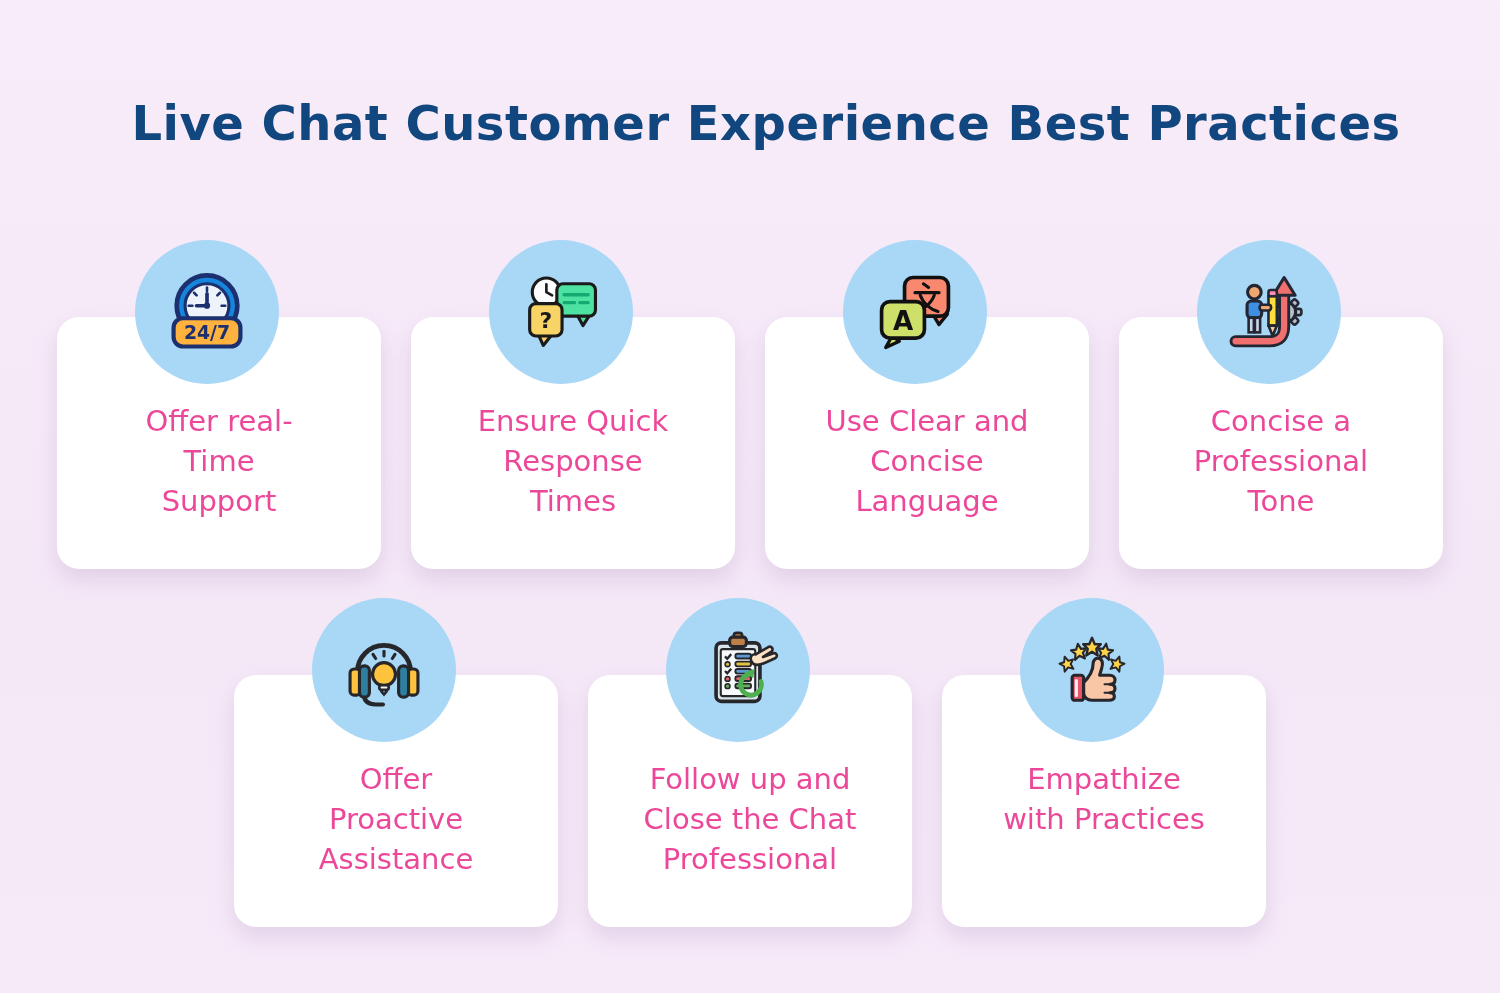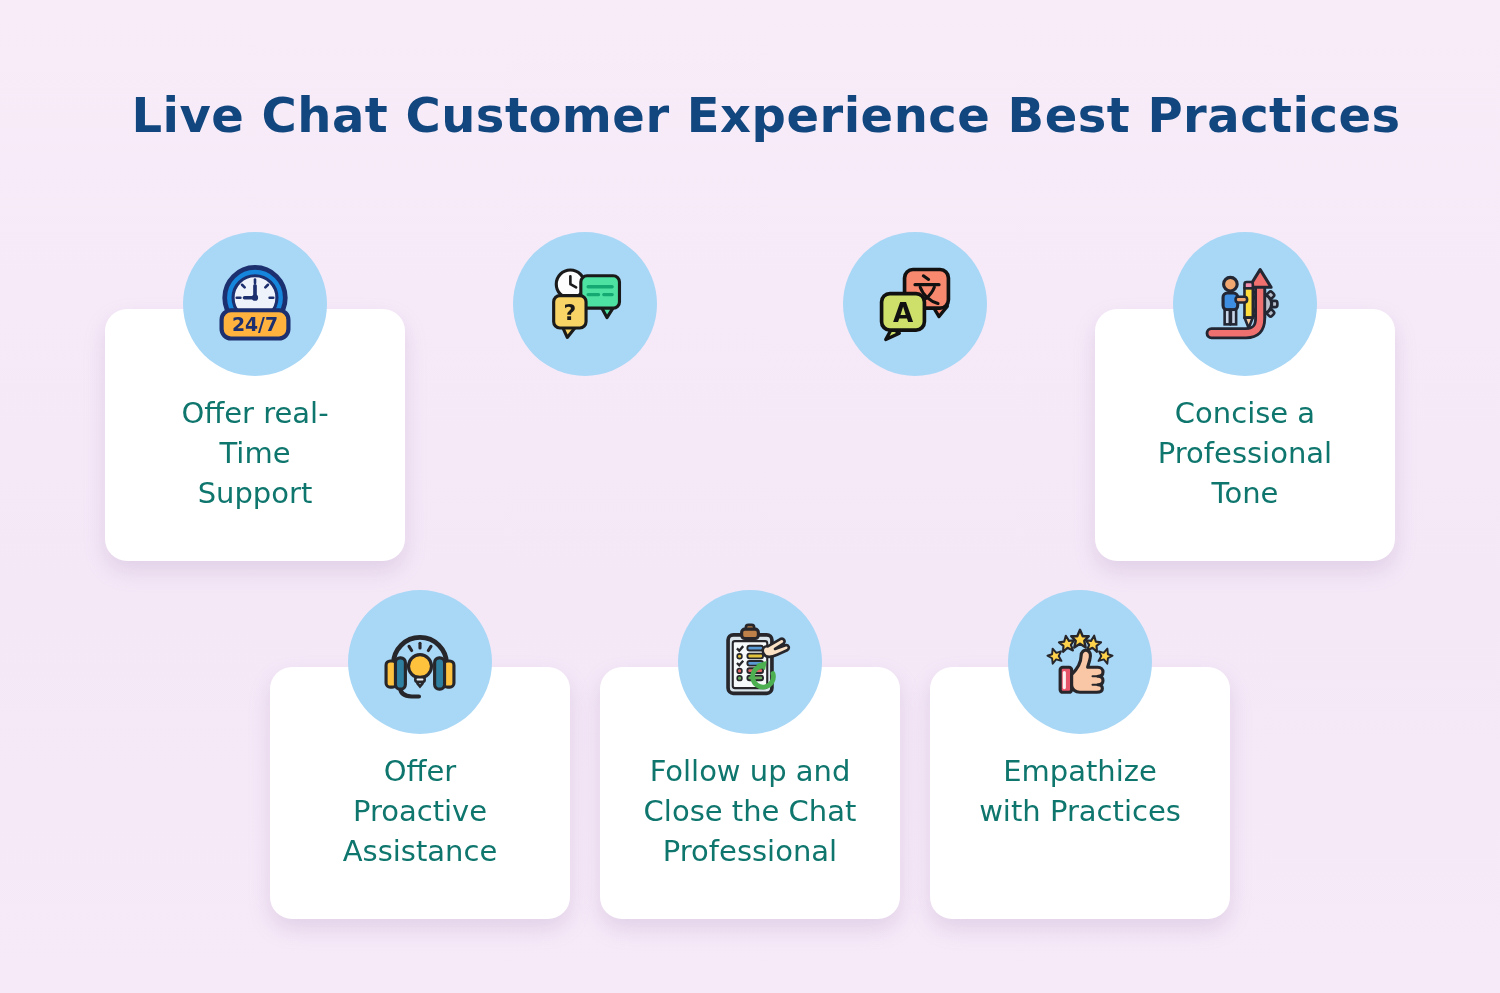--- a/index.html
+++ b/index.html
@@ -4,40 +4,40 @@
 <style>
   html, body { margin: 0; padding: 0; }
   body {
     width: 1500px;
     height: 993px;
     background: linear-gradient(180deg, #F8ECF9 0%, #F4E8F7 60%, #F6EAF8 100%);
     font-family: "DejaVu Sans", "Liberation Sans", sans-serif;
     overflow: hidden;
   }
   .page-title {
-    margin: 4px;
+    margin: 12px;
     padding-top: 82px;
     text-align: center;
     font-size: 48px;
     line-height: 58px;
     font-weight: bold;
     color: #11477E;
     letter-spacing: 0.5px;
     padding-left: 32px;
   }
   .row {
     display: flex;
     justify-content: center;
     gap: 30px;
   }
   .row-1 { margin-top: 88px; }
   .row-2 { margin-top: 29px; }
   .item {
     position: relative;
-    width: 300px;
+    width: 324px;
     padding-top: 77px;
   }
   .badge {
     position: absolute;
     top: 0;
     left: 78px;
     width: 144px;
     height: 144px;
     border-radius: 50%;
     background: #A9D7F6;
@@ -53,21 +53,21 @@
     background: #FFFFFF;
     border-radius: 22px;
     box-shadow: 0 10px 22px rgba(150, 110, 170, 0.20);
     padding: 84px 14px 0 14px;
     text-align: center;
   }
   .card-label {
     font-size: 29px;
     line-height: 40px;
     font-weight: 500;
-    color: #0f766e;
+    color: #ec4899;
     white-space: pre-line;
   }
   svg text { font-family: "DejaVu Sans", "Liberation Sans", sans-serif; }
 </style>
 </head>
 <body>
 
 <h1 class="page-title">Live Chat Customer Experience Best Practices</h1>
 
 <div class="row row-1">
@@ -104,37 +104,47 @@
         <circle cx="31" cy="26" r="13.5" fill="#FDFDFD" stroke="#1A1A1A" stroke-width="3"></circle>
         <path d="M31 26 V18.5 M31 26 l5.5 3" stroke="#1A1A1A" stroke-width="2.5" stroke-linecap="round" fill="none"></path>
         <path d="M60 47 l6 11 l7 -11 z" fill="#4EE2A2" stroke="#1A1A1A" stroke-width="3" stroke-linejoin="round"></path>
         <rect x="41" y="18" width="37" height="31" rx="6" fill="#4EE2A2" stroke="#1A1A1A" stroke-width="3"></rect>
         <path d="M48 28.5 H71 M48 36 H58 M63 36 H71" stroke="#14A873" stroke-width="3.2" stroke-linecap="round" fill="none"></path>
         <path d="M23 66 l5 11 l8 -10 z" fill="#F8D467" stroke="#1A1A1A" stroke-width="3" stroke-linejoin="round"></path>
         <rect x="15" y="37" width="31" height="31" rx="6" fill="#F8D467" stroke="#1A1A1A" stroke-width="3"></rect>
         <text x="30.5" y="60" text-anchor="middle" font-size="21" font-weight="bold" fill="#1A1A1A">?</text>
       </svg>
     </div>
+    <div class="card">
+      <div class="card-label">Ensure Quick
+Response
+Times</div>
+    </div>
   </div>
 
   <div class="item">
     <div class="badge">
       <svg viewBox="0 0 90 90">
         <path d="M62 47 l6 10 l8 -10 z" fill="#F9896E" stroke="#111111" stroke-width="3.2" stroke-linejoin="round"></path>
         <rect x="35" y="12" width="42" height="37" rx="8" fill="#F9896E" stroke="#111111" stroke-width="3.5"></rect>
         <g stroke="#111111" stroke-width="3" fill="none" stroke-linecap="round">
           <path d="M53 18 l5 3.5"></path>
           <path d="M45 26.5 H68"></path>
           <path d="M63.5 29 C60 38 52 43 46 44.5"></path>
           <path d="M50 29 C53 37 60 42.5 67 44.5"></path>
         </g>
         <path d="M23 68 l-6 11 l13 -6 z" fill="#CFE06A" stroke="#111111" stroke-width="3.2" stroke-linejoin="round"></path>
         <rect x="13" y="35" width="41" height="35" rx="8" fill="#CFE06A" stroke="#111111" stroke-width="3.5"></rect>
         <text x="33.5" y="62.5" text-anchor="middle" font-size="25" font-weight="bold" fill="#111111">A</text>
       </svg>
+    </div>
+    <div class="card">
+      <div class="card-label">Use Clear and
+Concise
+Language</div>
     </div>
   </div>
 
   <div class="item">
     <div class="badge">
       <svg viewBox="0 0 90 90">
         <g transform="translate(61 45)">
           <g fill="#B8BFCA" stroke="#232733" stroke-width="2.5">
             <rect x="-3" y="-15" width="6" height="30" rx="2"></rect>
             <rect x="-3" y="-15" width="6" height="30" rx="2" transform="rotate(45)"></rect>

